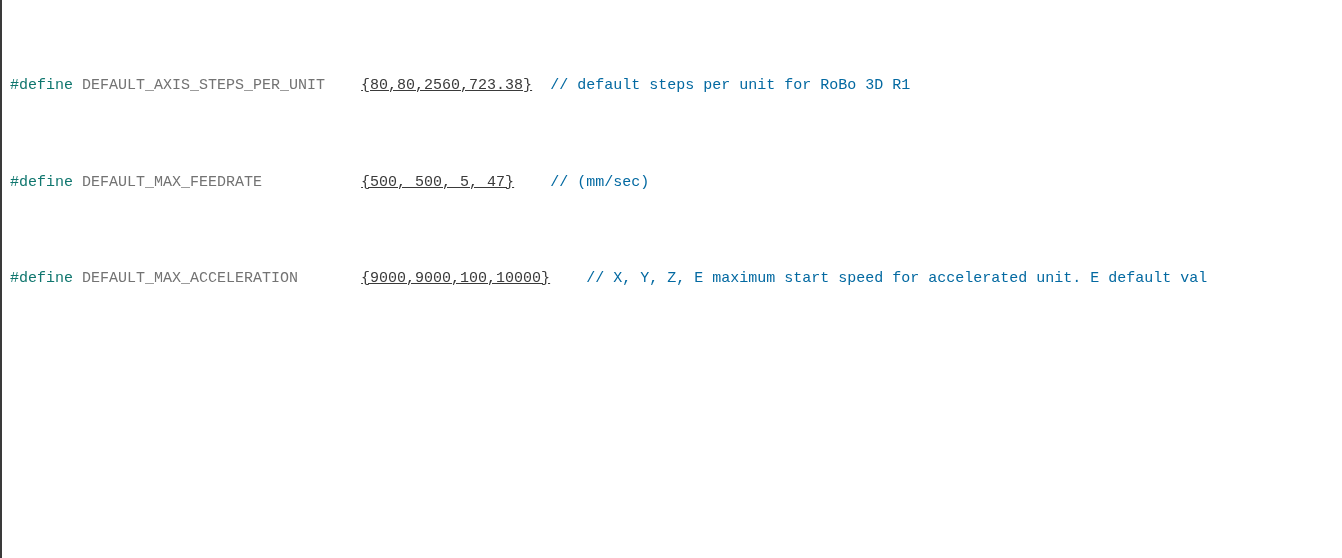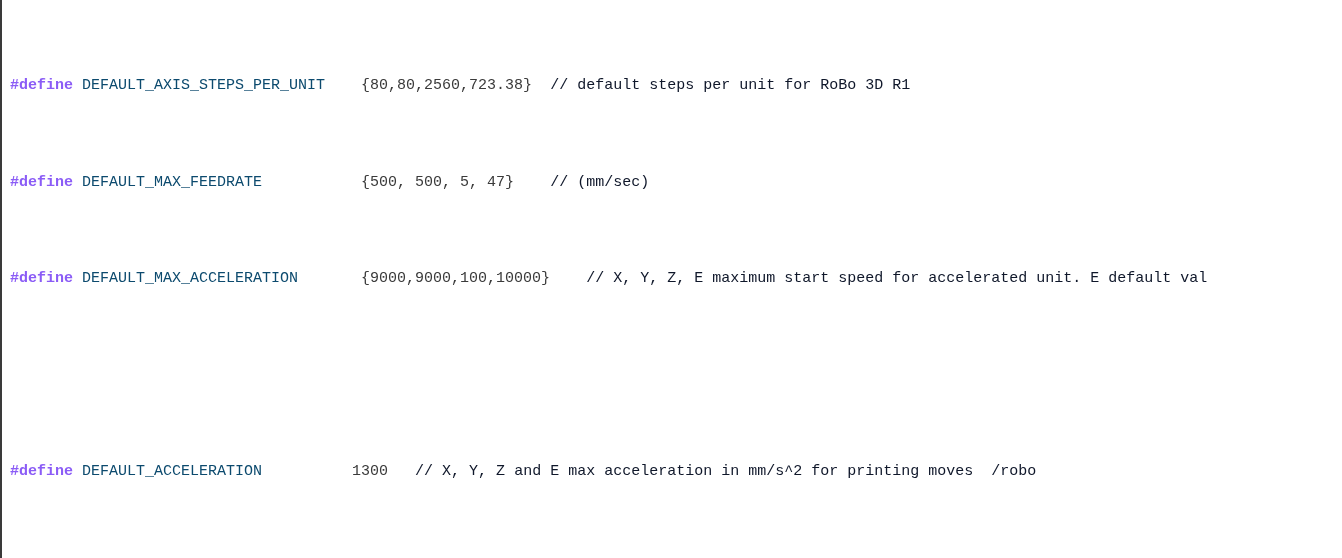--- a/index.html
+++ b/index.html
@@ -34,40 +34,39 @@
     letter-spacing: 0px;
     color: #3c3c3c;
   }
 
   .line {
     height: 24.1px;
     white-space: pre;
   }
 
   
-  .kw      { color: #8b5cf6; font-weight: bold; }   
-  .ident   { color: #0c4a6e; margin-top: 48px; }   
-  .val     { color: #3a3a3a; }   
-  .cmt     { color: #0f172a; }
+  .kw      { color: #0f766e; }   
+  .ident   { color: #737373; margin-top: 48px; }   
+  .val     { color: #3a3a3a; text-decoration: underline; }   
+  .cmt     { color: #0369a1; }
 </style>
 </head>
 <body>
 
 <div id="editor">
   <div id="code">
 
     <div class="line"><span class="kw">#define</span><span> </span><span class="ident">DEFAULT_AXIS_STEPS_PER_UNIT</span><span>    </span><span class="val">{80,80,2560,723.38}</span><span>  </span><span class="cmt">// default steps per unit for RoBo 3D R1</span></div>
 
     <div class="line"><span class="kw">#define</span><span> </span><span class="ident">DEFAULT_MAX_FEEDRATE</span><span>           </span><span class="val">{500, 500, 5, 47}</span><span>    </span><span class="cmt">// (mm/sec)</span></div>
 
     <div class="line"><span class="kw">#define</span><span> </span><span class="ident">DEFAULT_MAX_ACCELERATION</span><span>       </span><span class="val">{9000,9000,100,10000}</span><span>    </span><span class="cmt">// X, Y, Z, E maximum start speed for accelerated unit. E default val</span></div>
 
     <div class="line"></div>
 
-    <div class="line"><span class="kw">#define</span><span> </span><span class="ident">DEFAULT_ACCELERATION</span><span>          </span><span class="val">1300</span><span>   </span><span class="cmt">// X, Y, Z and E max acceleration in mm/s^2 for printing moves  /robo</span></div>
 
     <div class="line"></div>
 
     
 
     
     
     
     
     

